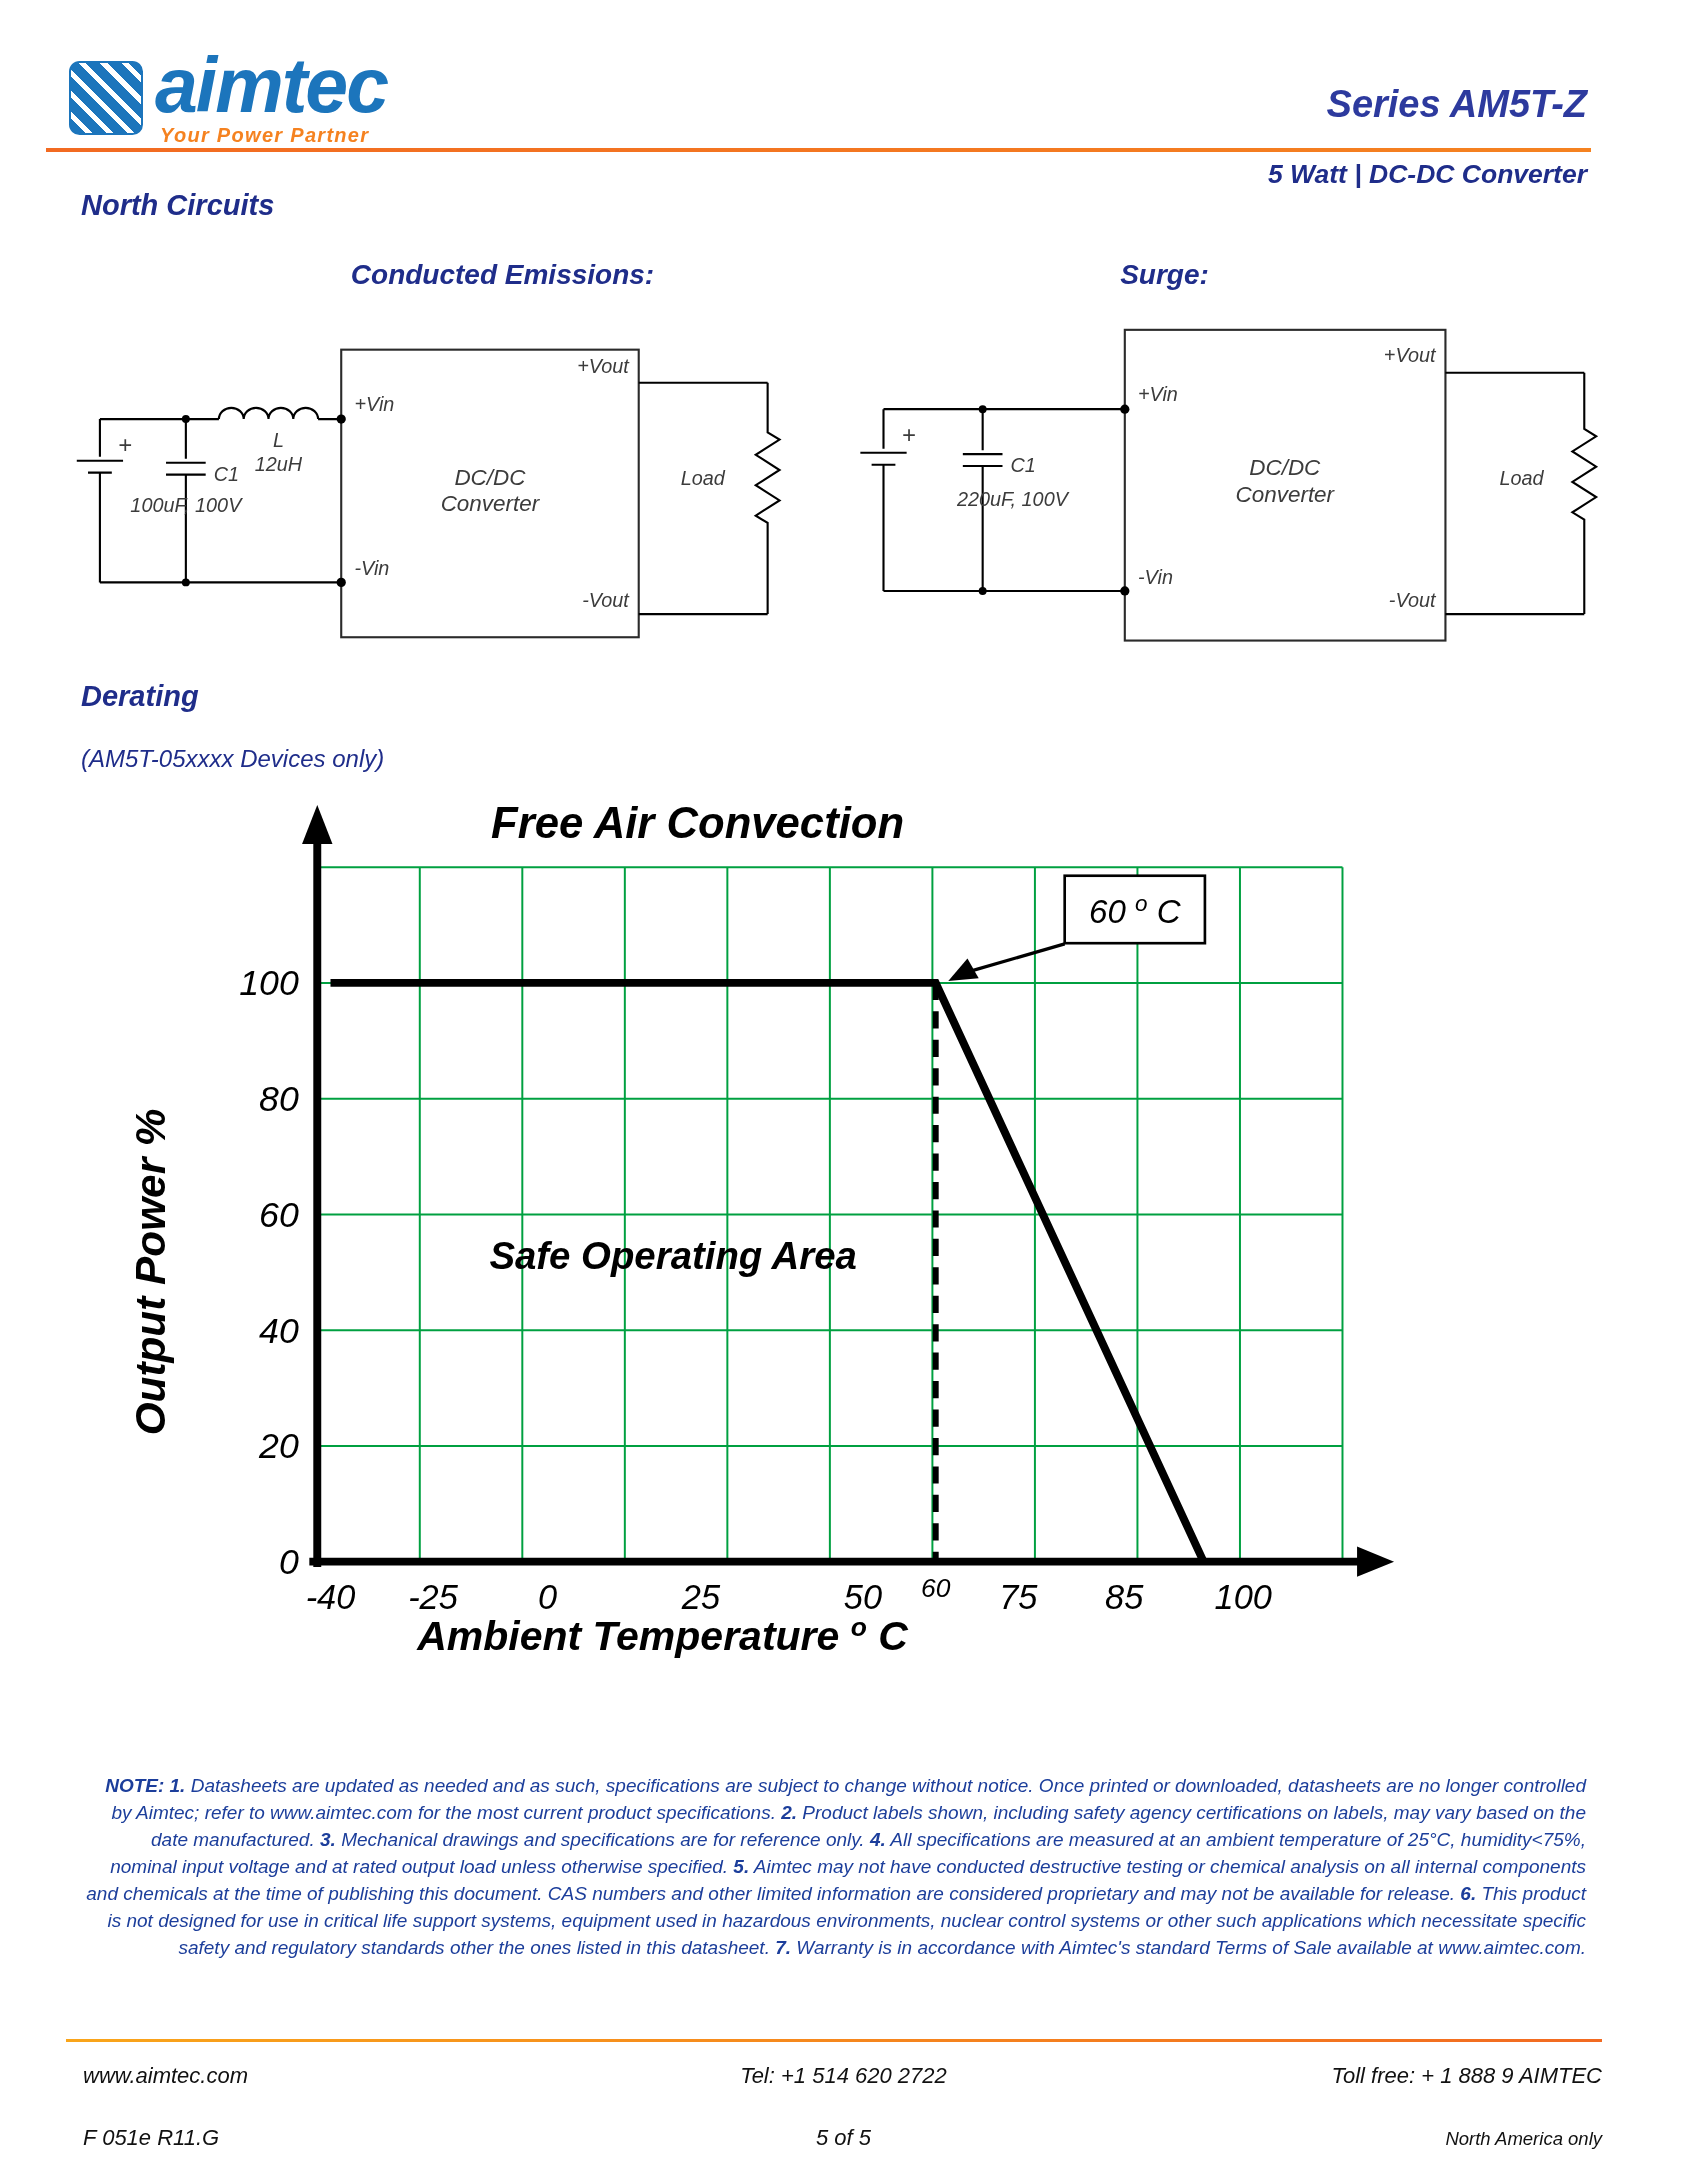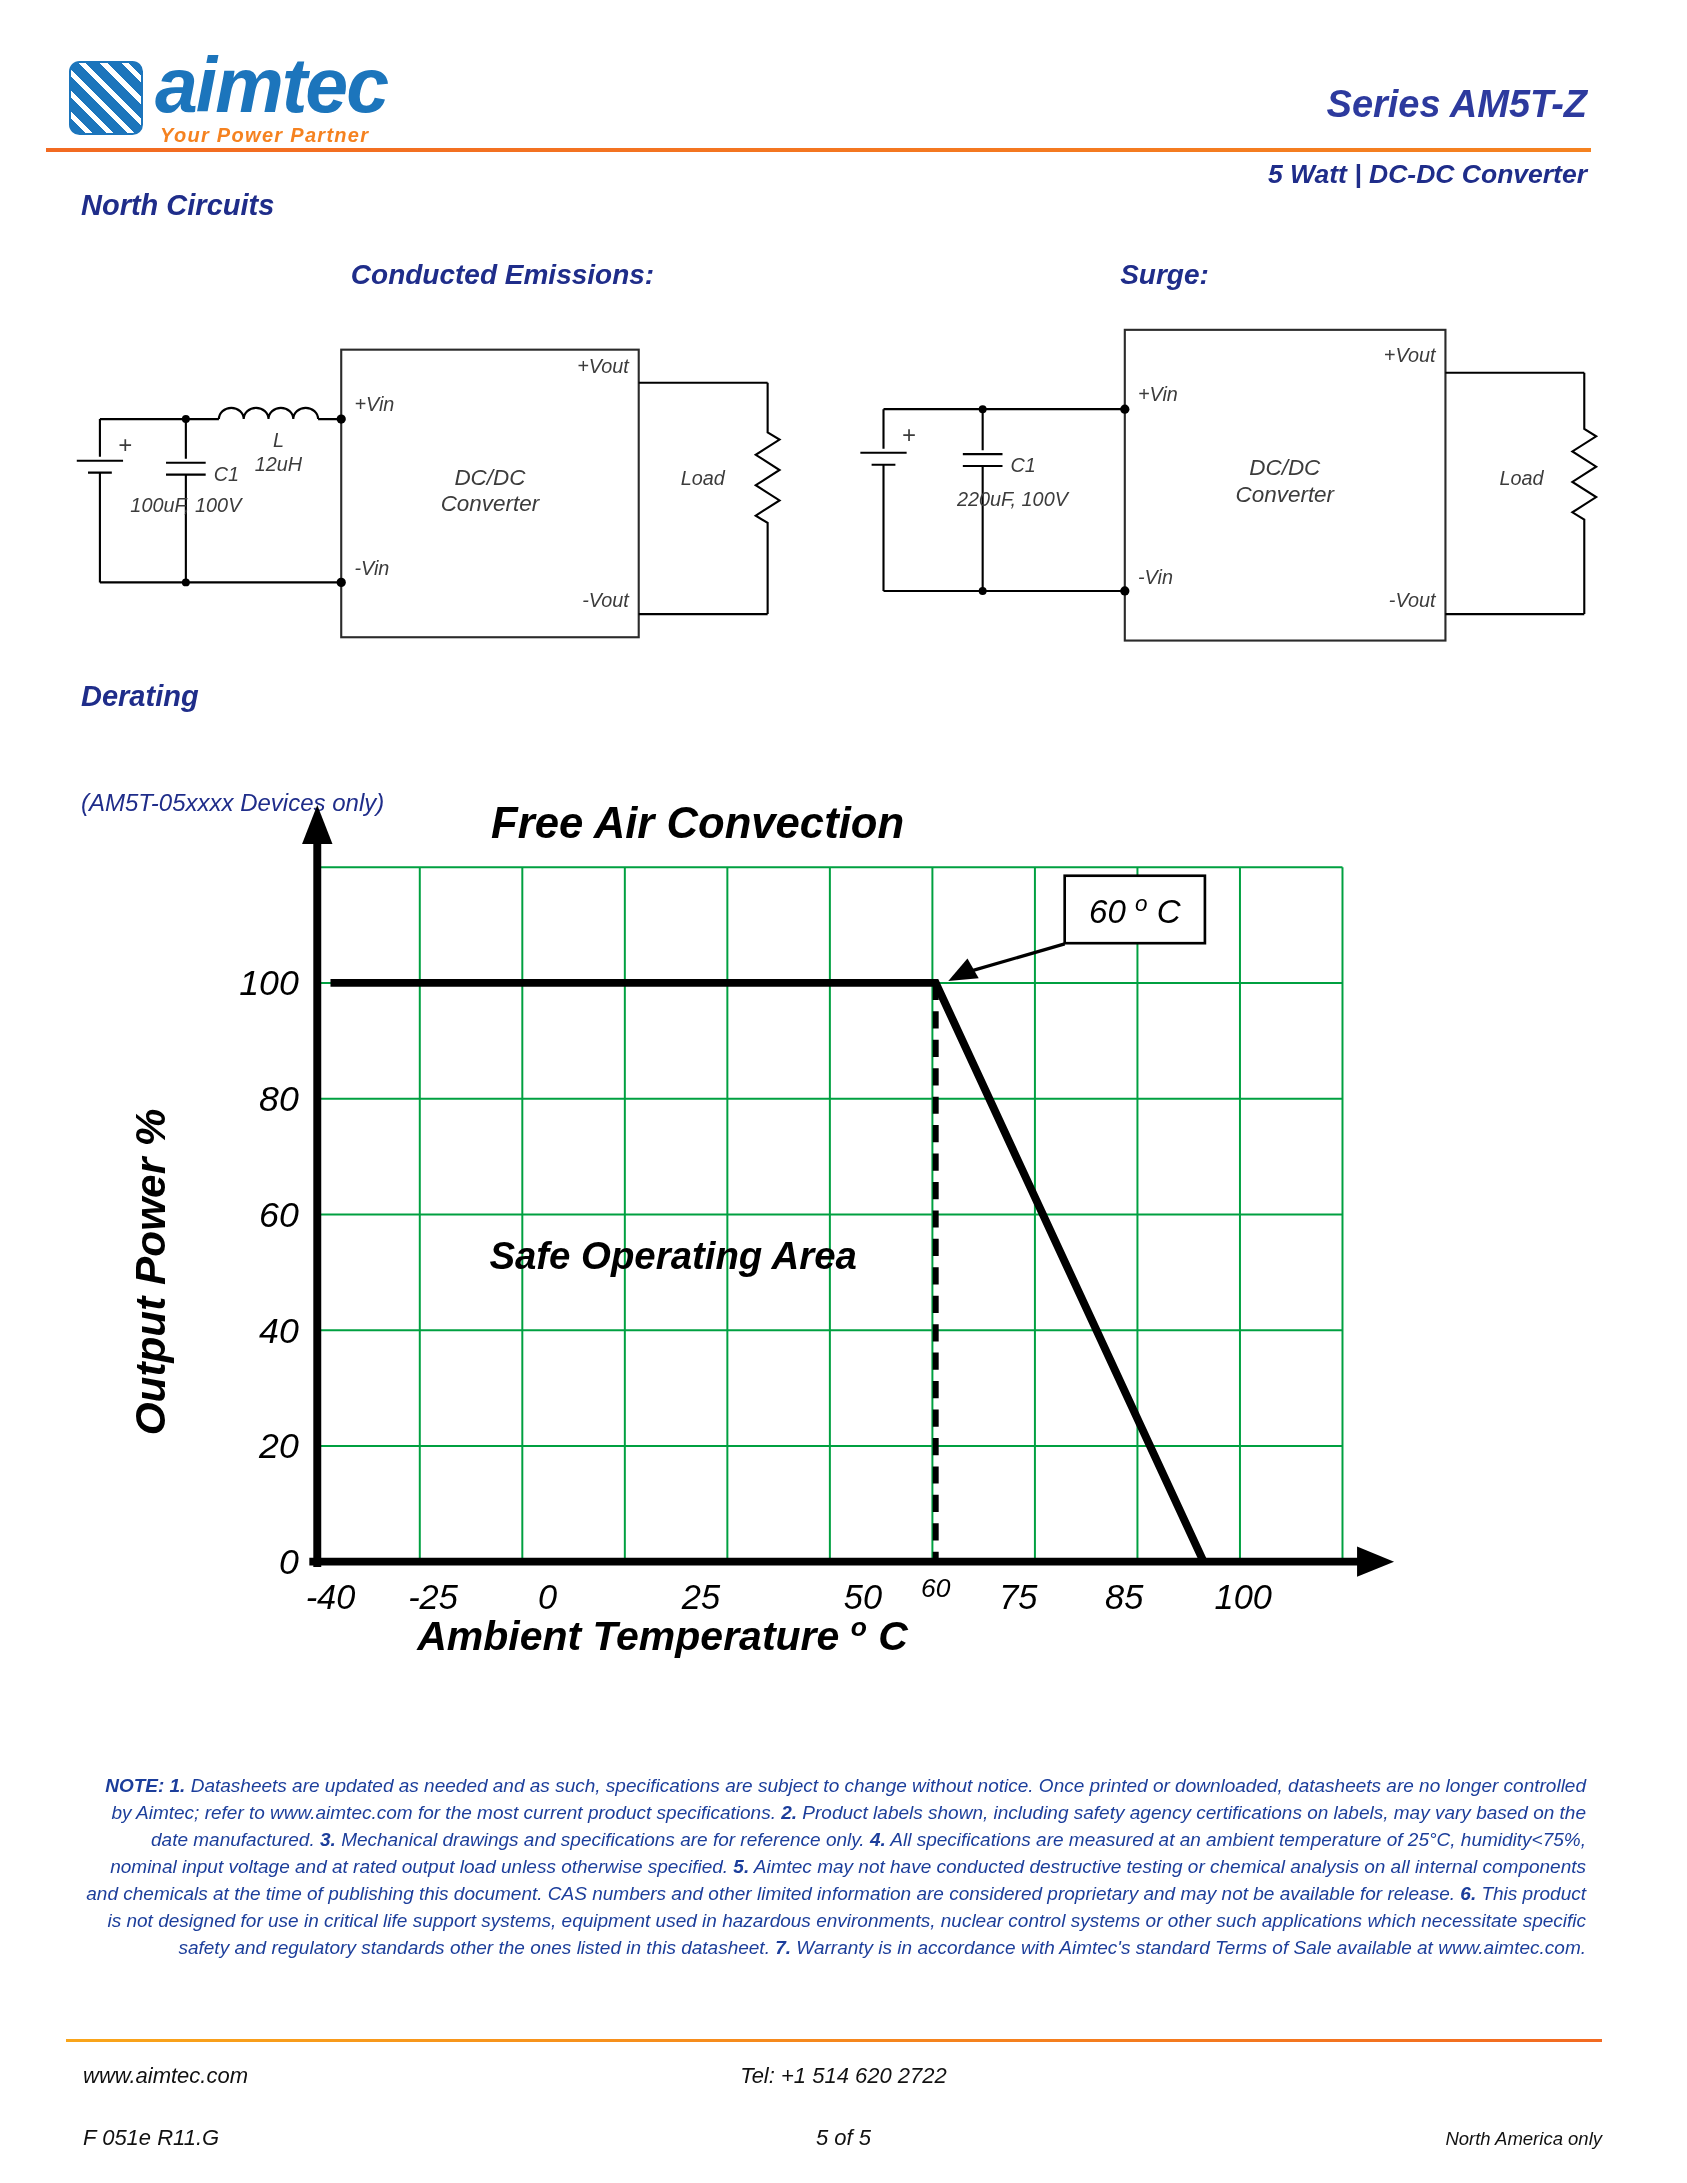--- a/index.html
+++ b/index.html
@@ -12,21 +12,21 @@
     background:repeating-linear-gradient(45deg,#1c75bc 0 10px,#ffffff 10px 15px);
     border:2.6px solid #1c75bc;box-sizing:border-box;}
   .wordmark{left:155px;top:41px;font-size:77px;font-weight:bold;color:#1c75bc;letter-spacing:-2px;}
   .tagline{left:160px;top:124px;font-size:20px;font-weight:bold;color:#f58220;letter-spacing:1.3px;}
   .series-title{left:992px;top:83px;width:595px;text-align:right;font-size:38px;font-weight:bold;color:#2d3a9e;}
   .rule-top{left:46px;top:148px;width:1545px;height:4px;background:linear-gradient(90deg,#f26a21,#f58220);}
   .subtitle{left:992px;top:159px;width:595px;text-align:right;font-size:26.5px;font-weight:bold;color:#1f2d8a;}
 
   .h-section{font-size:29px;font-weight:bold;color:#1f2d8a;}
   .circ-title{font-size:28px;font-weight:bold;color:#1f2d8a;text-align:center;}
-  .derating-scope{font-size:24px;color:#1f2d8a;margin-top:44px;}
+  .derating-scope{font-size:24px;color:#1f2d8a;}
 
   
   svg text{font-family:"Liberation Sans",sans-serif;}
   .wire{stroke:#000;stroke-width:3.2;fill:none;}
   .boxrect{stroke:#2b2b2b;stroke-width:3.2;fill:#ffffff;}
   .dot{fill:#000;}
   .clab{font-size:30px;fill:#3c3c3c;}
   .cbox{font-size:34px;fill:#3c3c3c;}
   .cplus{font-size:36px;fill:#3c3c3c;}
 
@@ -160,18 +160,19 @@
         <text transform="translate(100,742) rotate(-90)" text-anchor="middle" font-size="64" font-weight="bold">Output Power %</text>
         <text x="852" y="1314" text-anchor="middle" font-weight="bold" font-size="62" fill="#000"><tspan>Ambient Temperature  </tspan><tspan dy="-22" font-size="40">o</tspan><tspan dy="22"> C</tspan></text>
       </g>
     </svg>
 
   <div id="notes-text" class="abs notes"><span style="font-weight: bold;">NOTE: 1.</span><span> Datasheets are updated as needed and as such, specifications are subject to change without notice.  Once printed or downloaded, datasheets are no longer controlled by Aimtec; refer to www.aimtec.com for the most current product specifications.  </span><span style="font-weight: bold;">2.</span><span> Product labels shown, including safety agency certifications on labels, may vary based on the date manufactured.  </span><span style="font-weight: bold;">3.</span><span> Mechanical drawings and specifications are for reference only.  </span><span style="font-weight: bold;">4.</span><span> All specifications are measured at an ambient temperature of 25°C, humidity&lt;75%, nominal input voltage and at rated output load unless otherwise specified.  </span><span style="font-weight: bold;">5.</span><span> Aimtec may not have conducted destructive testing or chemical analysis on all internal components and chemicals at the time of publishing this document.  CAS numbers and other limited information are considered proprietary and may not be available for release.  </span><span style="font-weight: bold;">6.</span><span> This product is not designed for use in critical life support systems, equipment used in hazardous environments, nuclear control systems or other such applications which necessitate specific safety and regulatory standards other the ones listed in this datasheet.  </span><span style="font-weight: bold;">7.</span><span> Warranty is in accordance with Aimtec's standard Terms of Sale available at www.aimtec.com.</span></div>
 
   <div class="abs rule-bottom"></div>
   <div class="abs foot" style="left:83px;top:2063px;">www.aimtec.com</div>
   <div class="abs foot" style="left:546px;top:2063px;width:595px;text-align:center;">Tel: +1 514 620 2722</div>
+  <div class="abs foot" style="left:1007px;top:2063px;width:595px;text-align:right;">Toll free: + 1 888 9 AIMTEC</div>
   <div class="abs foot" style="left:83px;top:2125px;">F 051e R11.G</div>
   <div class="abs foot" style="left:546px;top:2125px;width:595px;text-align:center;">5 of 5</div>
   <div class="abs foot-small" style="left:1007px;top:2128px;width:595px;text-align:right;">North America only</div>
 
 </div>
 
 
 </body></html>

